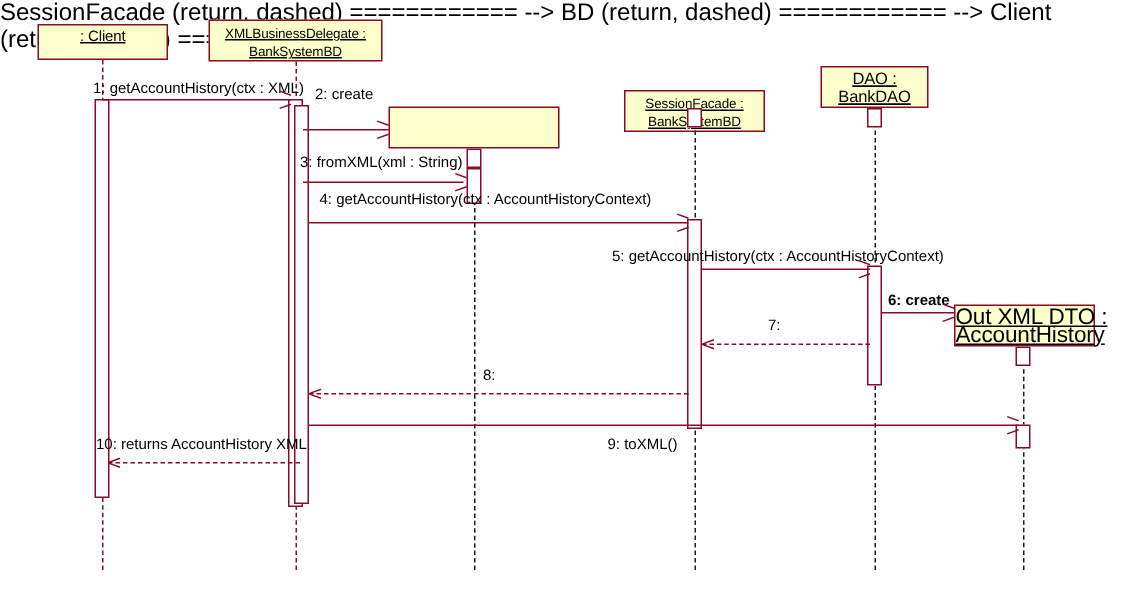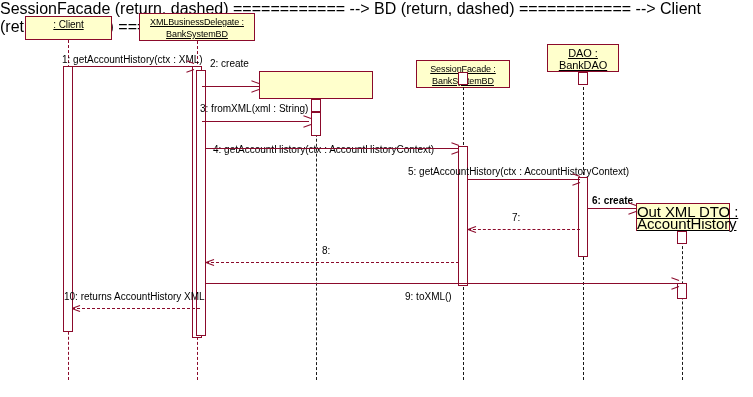--- a/index.html
+++ b/index.html
@@ -156,21 +156,21 @@
   <div class="ah" style="left:251px; top:83px; transform:rotate(20deg);"></div>
   <div class="ah" style="left:251px; top:89px; transform:rotate(-20deg);"></div>
 
   
   <div class="msg-label" style="left:200px; top:103px;">3: fromXML(xml : String)</div>
   <div class="msg-line" style="left:202px; top:121px; width:107px;"></div>
   <div class="ah" style="left:303px; top:118px; transform:rotate(20deg);"></div>
   <div class="ah" style="left:303px; top:124px; transform:rotate(-20deg);"></div>
 
   
-  <div class="msg-label" style="left:213px; top:144px;">4: getAccountHistory(ctx : AccountHistoryContext)</div>
+  <div class="msg-label" style="left:213px; top:128px;">4: getAccountHistory(ctx : AccountHistoryContext)</div>
   <div class="msg-line" style="left:206px; top:148px; width:253px;"></div>
   <div class="ah" style="left:451px; top:145px; transform:rotate(20deg);"></div>
   <div class="ah" style="left:451px; top:151px; transform:rotate(-20deg);"></div>
 
   
   <div class="msg-label" style="left:408px; top:166px;">5: getAccountHistory(ctx : AccountHistoryContext)</div>
   <div class="msg-line" style="left:468px; top:179px; width:112px;"></div>
   <div class="ah" style="left:572px; top:176px; transform:rotate(20deg);"></div>
   <div class="ah" style="left:572px; top:182px; transform:rotate(-20deg);"></div>
 

